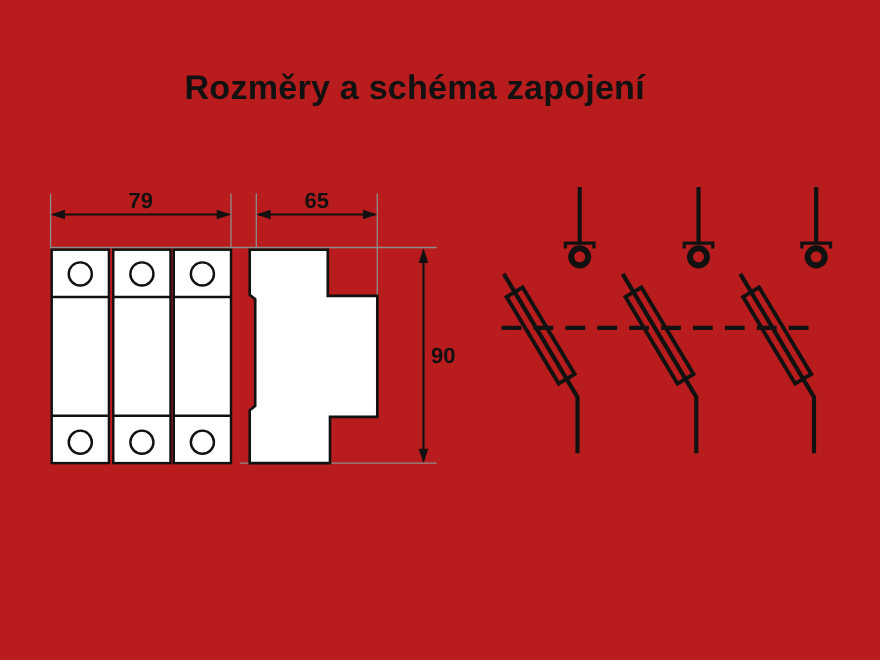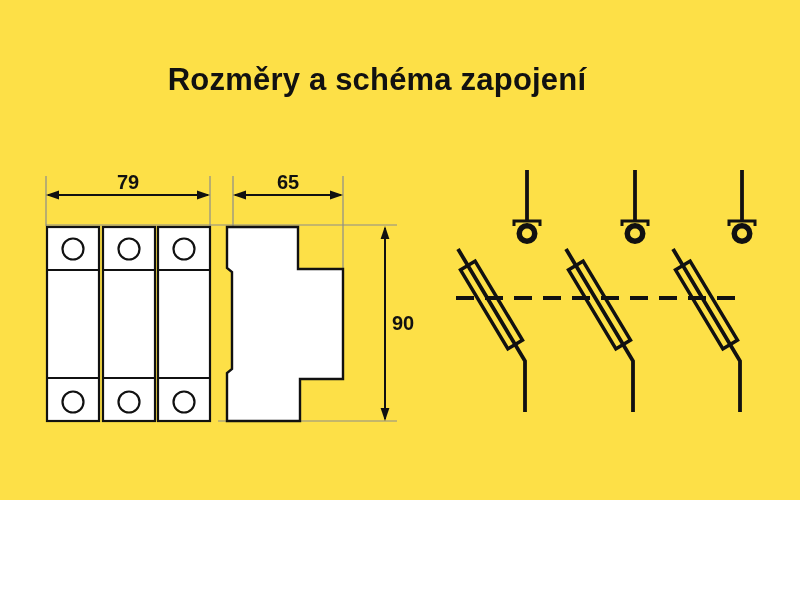--- a/index.html
+++ b/index.html
@@ -1,16 +1,16 @@
 <!DOCTYPE html>
 <html><head>
 <meta charset="utf-8">
 <style>
   html,body{margin:0;padding:0;background:#fff;}
-  .page{position:relative;width:800px;height:500px;background:#fde047;overflow:hidden;
+  .page{position:relative;width:800px;height:600px;background:#b91c1c;overflow:hidden;
         font-family:"Liberation Sans",sans-serif;}
   svg text{font-family:"Liberation Sans","DejaVu Sans",sans-serif;font-weight:bold;fill:#111;}
   .title-text{font-size:31px;letter-spacing:0.2px;}
   .dim-text{font-size:20px;}
 </style>
 </head>
 <body>
 
 <div class="page">
   <svg width="800" height="600" viewBox="0 0 800 600">

